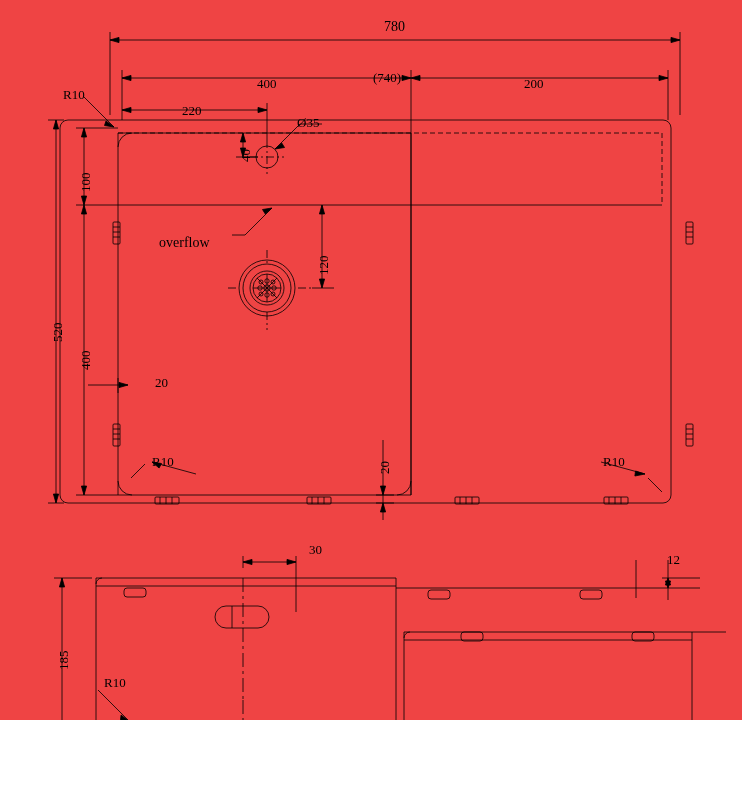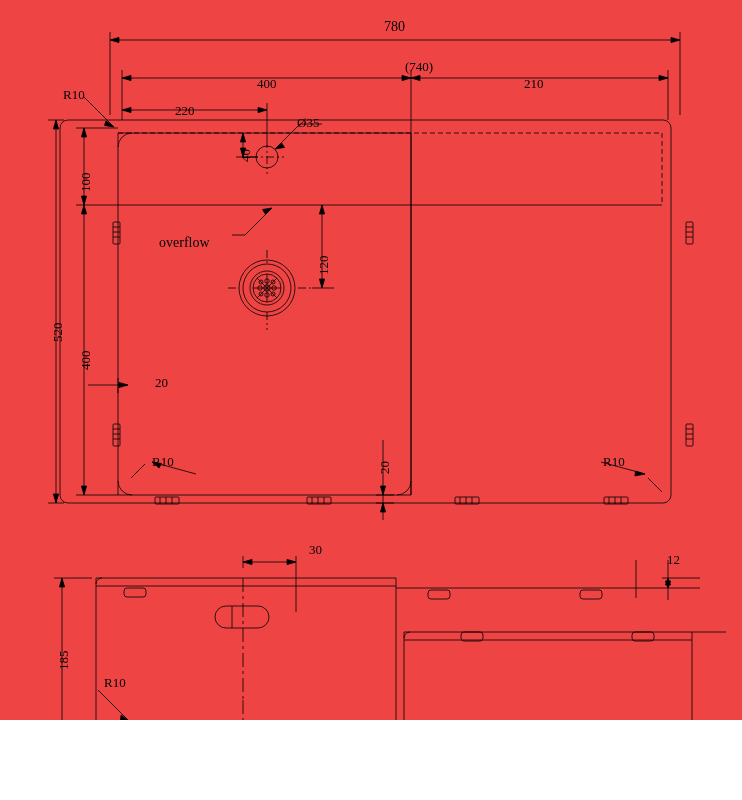--- a/index.html
+++ b/index.html
@@ -297,24 +297,24 @@
 
         <path d="M566,744 L566,752 a6,6 0 0 0 6,6 L612,758 a6,6 0 0 0 6,-6 L618,744"></path>
         <path d="M576,758 L576,772 L610,772 L610,758"></path>
         <line x1="576" y1="765" x2="610" y2="765"></line>
       </g>
 
     </g>
   </svg>
 
   <div class="lbl big" style="left:384px; top:20px;">780</div>
-  <div class="lbl" style="left:373px; top:60px;margin-left:32px;">(740)</div>
+  <div class="lbl" style="left:373px; top:71px;">(740)</div>
   <div class="lbl" style="left:257px; top:77px;">400</div>
-  <div class="lbl" style="left:524px; top:77px;">210</div>
-  <div class="lbl" style="left:175px; top:104px;">220</div>
+  <div class="lbl" style="left:524px; top:77px;">200</div>
+  <div class="lbl" style="left:182px; top:104px;">220</div>
   <div class="lbl" style="left:297px; top:116px;">Ø35</div>
   <div class="lbl rot" style="left:239px; top:162px;">40</div>
   <div class="lbl rot" style="left:79px; top:192px;">100</div>
   <div class="lbl rot" style="left:51px; top:342px;">520</div>
   <div class="lbl rot" style="left:79px; top:370px;">400</div>
   <div class="lbl rot" style="left:317px; top:275px;">120</div>
   <div class="lbl" style="left:155px; top:376px;">20</div>
   <div class="lbl rot" style="left:378px; top:474px;">20</div>
   <div class="lbl" style="left:63px; top:88px;">R10</div>
   <div class="lbl" style="left:152px; top:455px;">R10</div>

